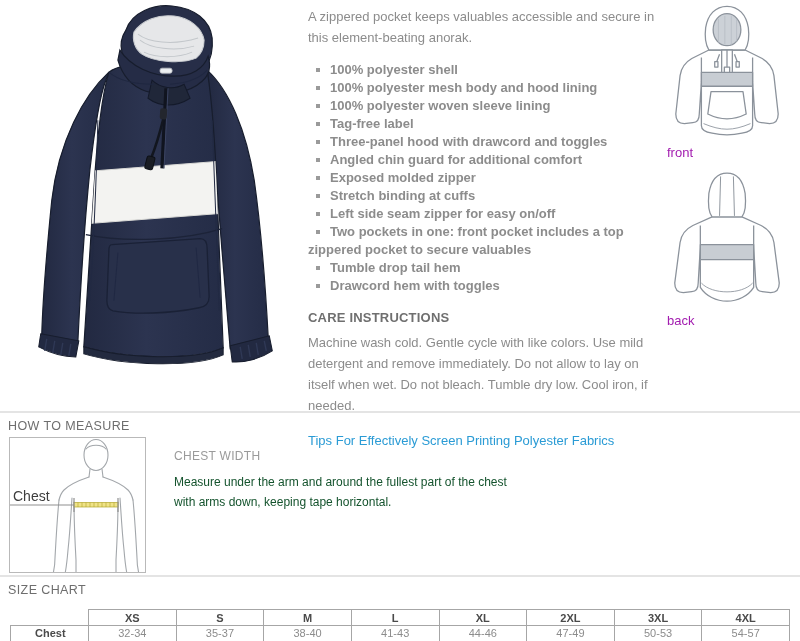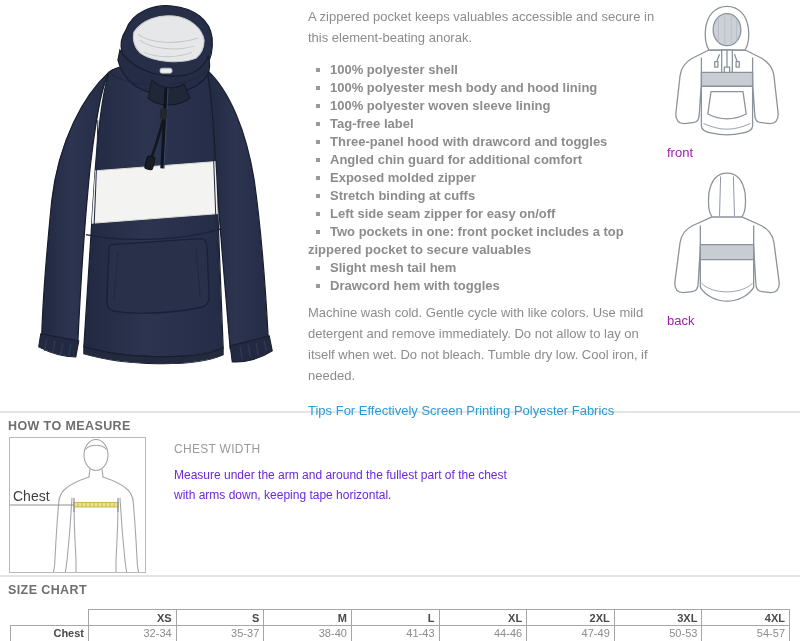--- a/index.html
+++ b/index.html
@@ -37,41 +37,41 @@
   .care-text{margin-top:7px;font-size:13px;line-height:21px;color:#8c8c8c;}
   .tips-link{display:inline-block;margin-top:17px;font-size:13px;color:var(--link-blue);text-decoration:none;cursor:pointer;}
 
   .views{position:absolute;left:663px;top:2px;width:134px;}
   .view-img{display:block;width:128px;}
   .view-label{font-size:13px;color:#a21caf;margin:2px 0 10px 4px;}
 
   
   .measure{position:relative;width:800px;height:164px;border-bottom:2px solid #e4e4e4;}
   .section-heading{
-    padding:6px 0 0 8px;font-size:12.5px;font-weight:bold;color:#6e6e6e;letter-spacing:.4px;
+    padding:6px 0 0 8px;font-size:12.5px;font-weight:normal;color:#6e6e6e;letter-spacing:.4px;
   }
   .measure-body{position:absolute;left:9px;top:24px;display:flex;}
   .diagram{
     position:relative;width:137px;height:136px;border:1px solid #b9b9b9;background:#fff;overflow:hidden;
   }
   .diagram svg{display:block;width:137px;height:136px;}
   .chest-label{
     position:absolute;left:3px;top:50px;font-size:14px;color:#3d3d3d;background:transparent;
   }
-  .measure-info{margin-left:28px;padding-top:5px;width:352px;}
+  .measure-info{margin-left:28px;padding-top:5px;width:352px;margin-top:7px;}
   .measure-info h4{font-size:12px;font-weight:normal;color:#9a9a9a;letter-spacing:.3px;}
-  .measure-info p{margin-top:9px;font-size:12px;line-height:20px;color:#6d28d9;width:340px;}
+  .measure-info p{margin-top:9px;font-size:12px;line-height:20px;color:#14532d;width:340px;}
 
   
   .sizechart{position:relative;width:800px;}
   .size-table{
     margin:12px 0 0 10px;border-collapse:collapse;table-layout:fixed;width:780px;font-size:11px;
   }
   .size-table th,.size-table td{
-    border:1px solid #a6a6a6;height:16px;padding:1px 4px;text-align:right;vertical-align:middle;font-weight:normal;
+    border:1px solid #a6a6a6;height:16px;padding:1px 24px;text-align:center;vertical-align:middle;font-weight:normal;
   }
   .size-table thead th{color:#4a4a4a;font-weight:bold;}
   .size-table thead th.blank{border:none;background:#fff;}
   .size-table tbody th{color:#4a4a4a;font-weight:bold;}
   .size-table tbody td{color:#8c8c8c;}
   .size-table tbody th,.size-table tbody td{border-bottom:2px solid #4f4f4f;}
   .size-table col.label-col{width:78px;}
 </style>
 </head>
 <body>
@@ -147,24 +147,25 @@
         <div class="feature">100% polyester shell</div>
         <div class="feature">100% polyester mesh body and hood lining</div>
         <div class="feature">100% polyester woven sleeve lining</div>
         <div class="feature">Tag-free label</div>
         <div class="feature">Three-panel hood with drawcord and toggles</div>
         <div class="feature">Angled chin guard for additional comfort</div>
         <div class="feature">Exposed molded zipper</div>
         <div class="feature">Stretch binding at cuffs</div>
         <div class="feature">Left side seam zipper for easy on/off</div>
         <div class="feature">Two pockets in one: front pocket includes a top zippered pocket to secure valuables</div>
-        <div class="feature">Slight mesh tail hem</div>
+        <div class="feature">Tumble drop tail hem</div>
         <div class="feature">Drawcord hem with toggles</div>
       </div>
 
+      <h3 class="care-heading">CARE INSTRUCTIONS</h3>
       <p class="care-text">Machine wash cold. Gentle cycle with like colors. Use mild detergent and remove immediately. Do not allow to lay on itself when wet. Do not bleach. Tumble dry low. Cool iron, if needed.</p>
 
       <a class="tips-link" href="#">Tips For Effectively Screen Printing Polyester Fabrics</a>
     </div>
 
     <div class="views">
 
       <svg class="view-img" viewBox="0 0 120 132">
         <g stroke="#8b929b" stroke-width="1.2" fill="#ffffff" stroke-linejoin="round">
 

